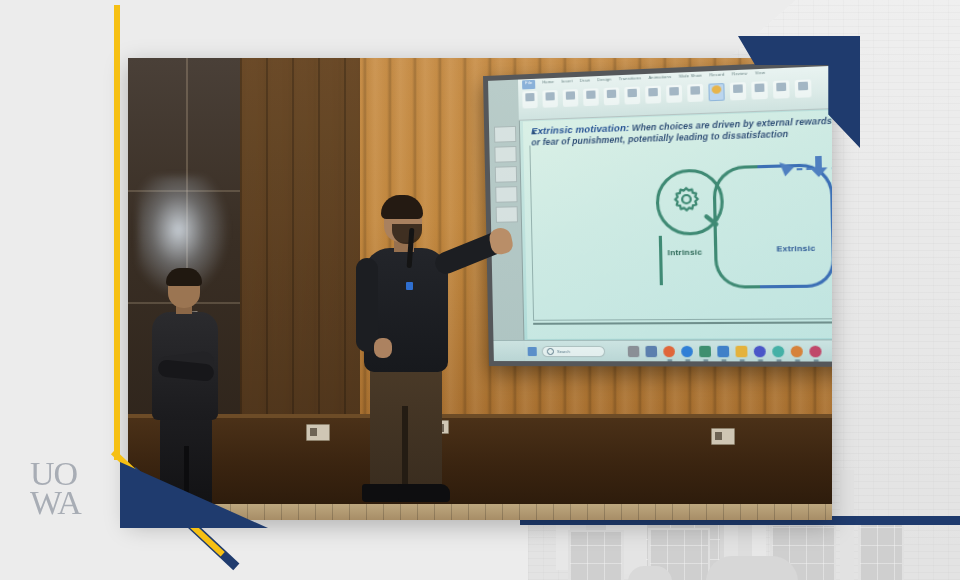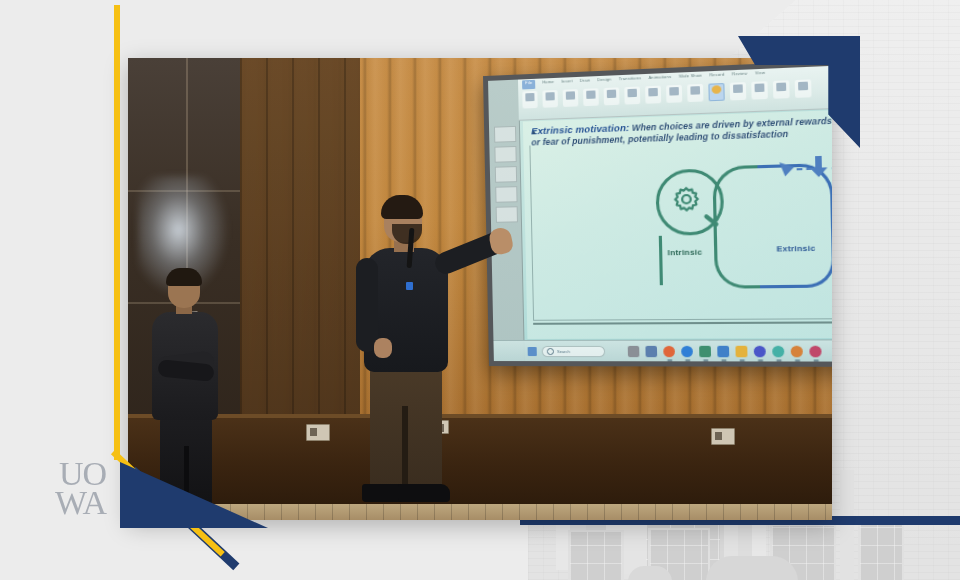--- a/index.html
+++ b/index.html
@@ -408,21 +408,21 @@
     position:absolute;left:738px;top:36px;width:122px;height:112px;
     background:#1f3b6e;
     -webkit-clip-path:polygon(0 0,100% 0,100% 100%,74% 70%,74% 26%,14% 26%);
     clip-path:polygon(0 0,100% 0,100% 100%,74% 70%,74% 26%,14% 26%);
   }
 
   
   .logo{
     position:absolute;left:30px;top:452px;width:76px;height:72px;
     color:#a8adb5;
-    display:flex;flex-direction:column;align-items:flex-end;justify-content:center;
+    display:flex;flex-direction:column;align-items:flex-start;justify-content:center;
     line-height:.92;
   }
   .logo .l1,.logo .l2{
     font-family:"Liberation Serif", serif;
     font-size:34px;font-weight:400;letter-spacing:-1px;
   }
   .logo .l2{margin-top:-3px;}
 </style>
 </head>
 <body>

